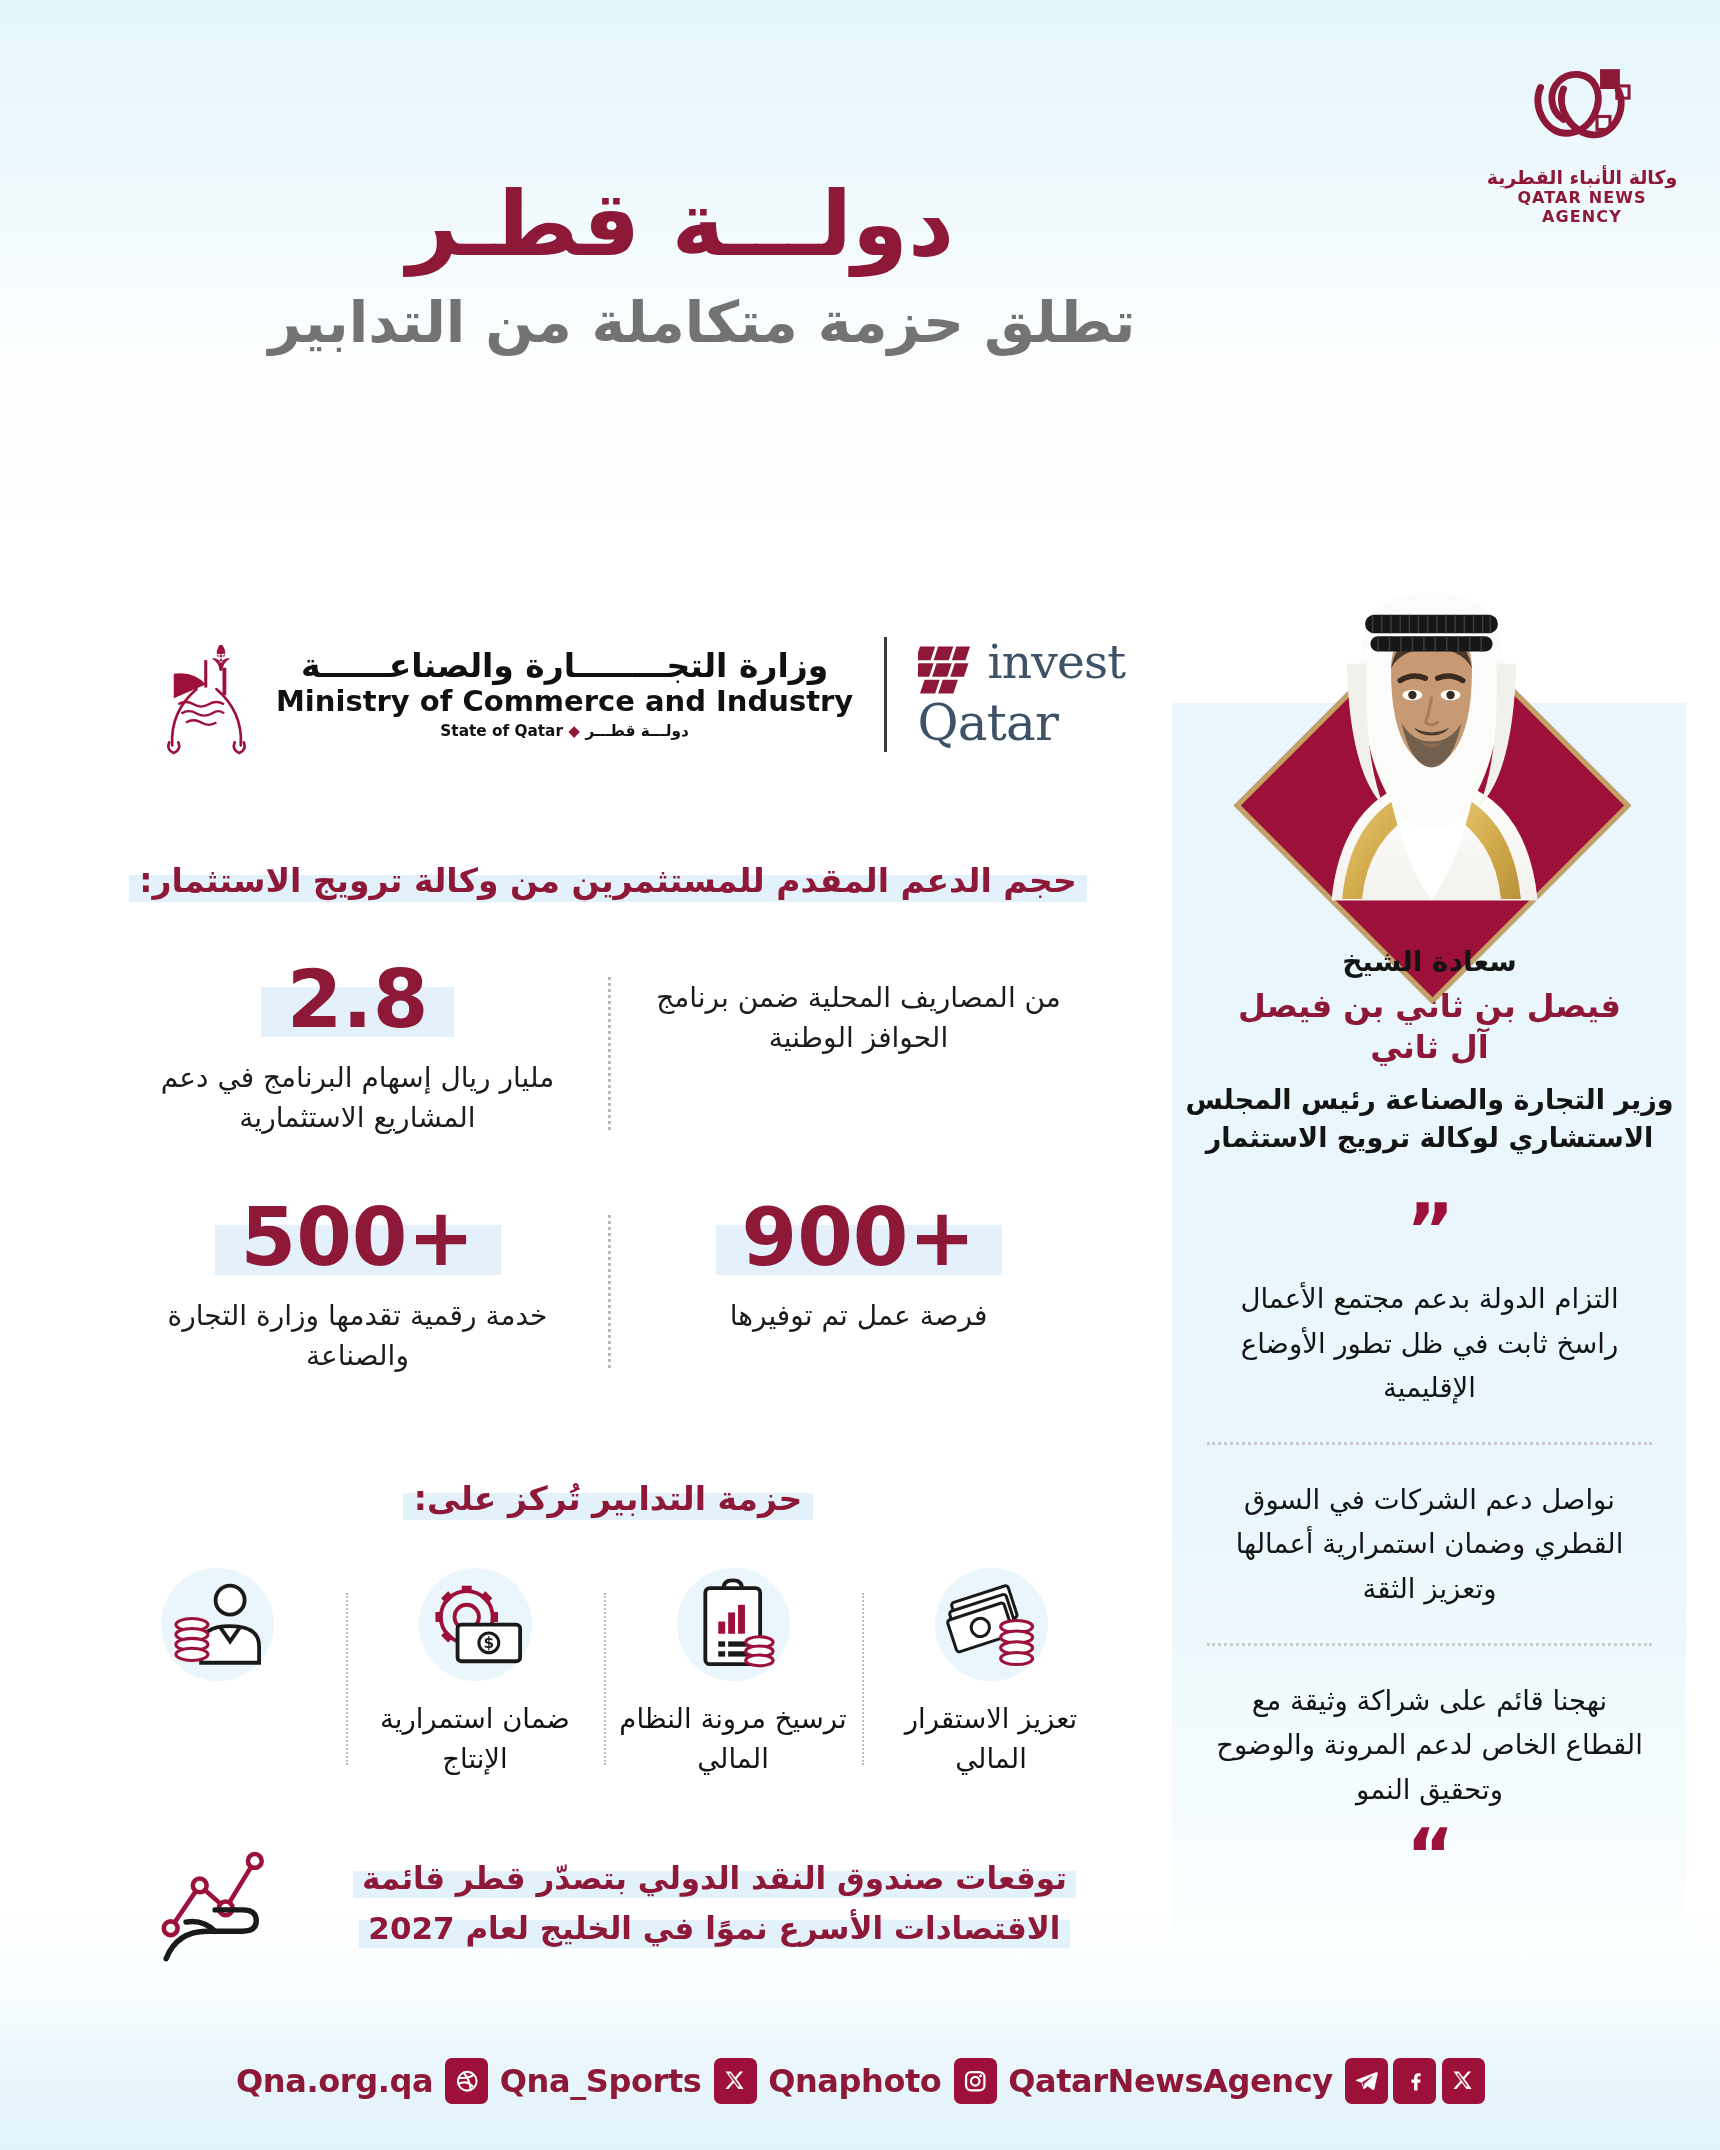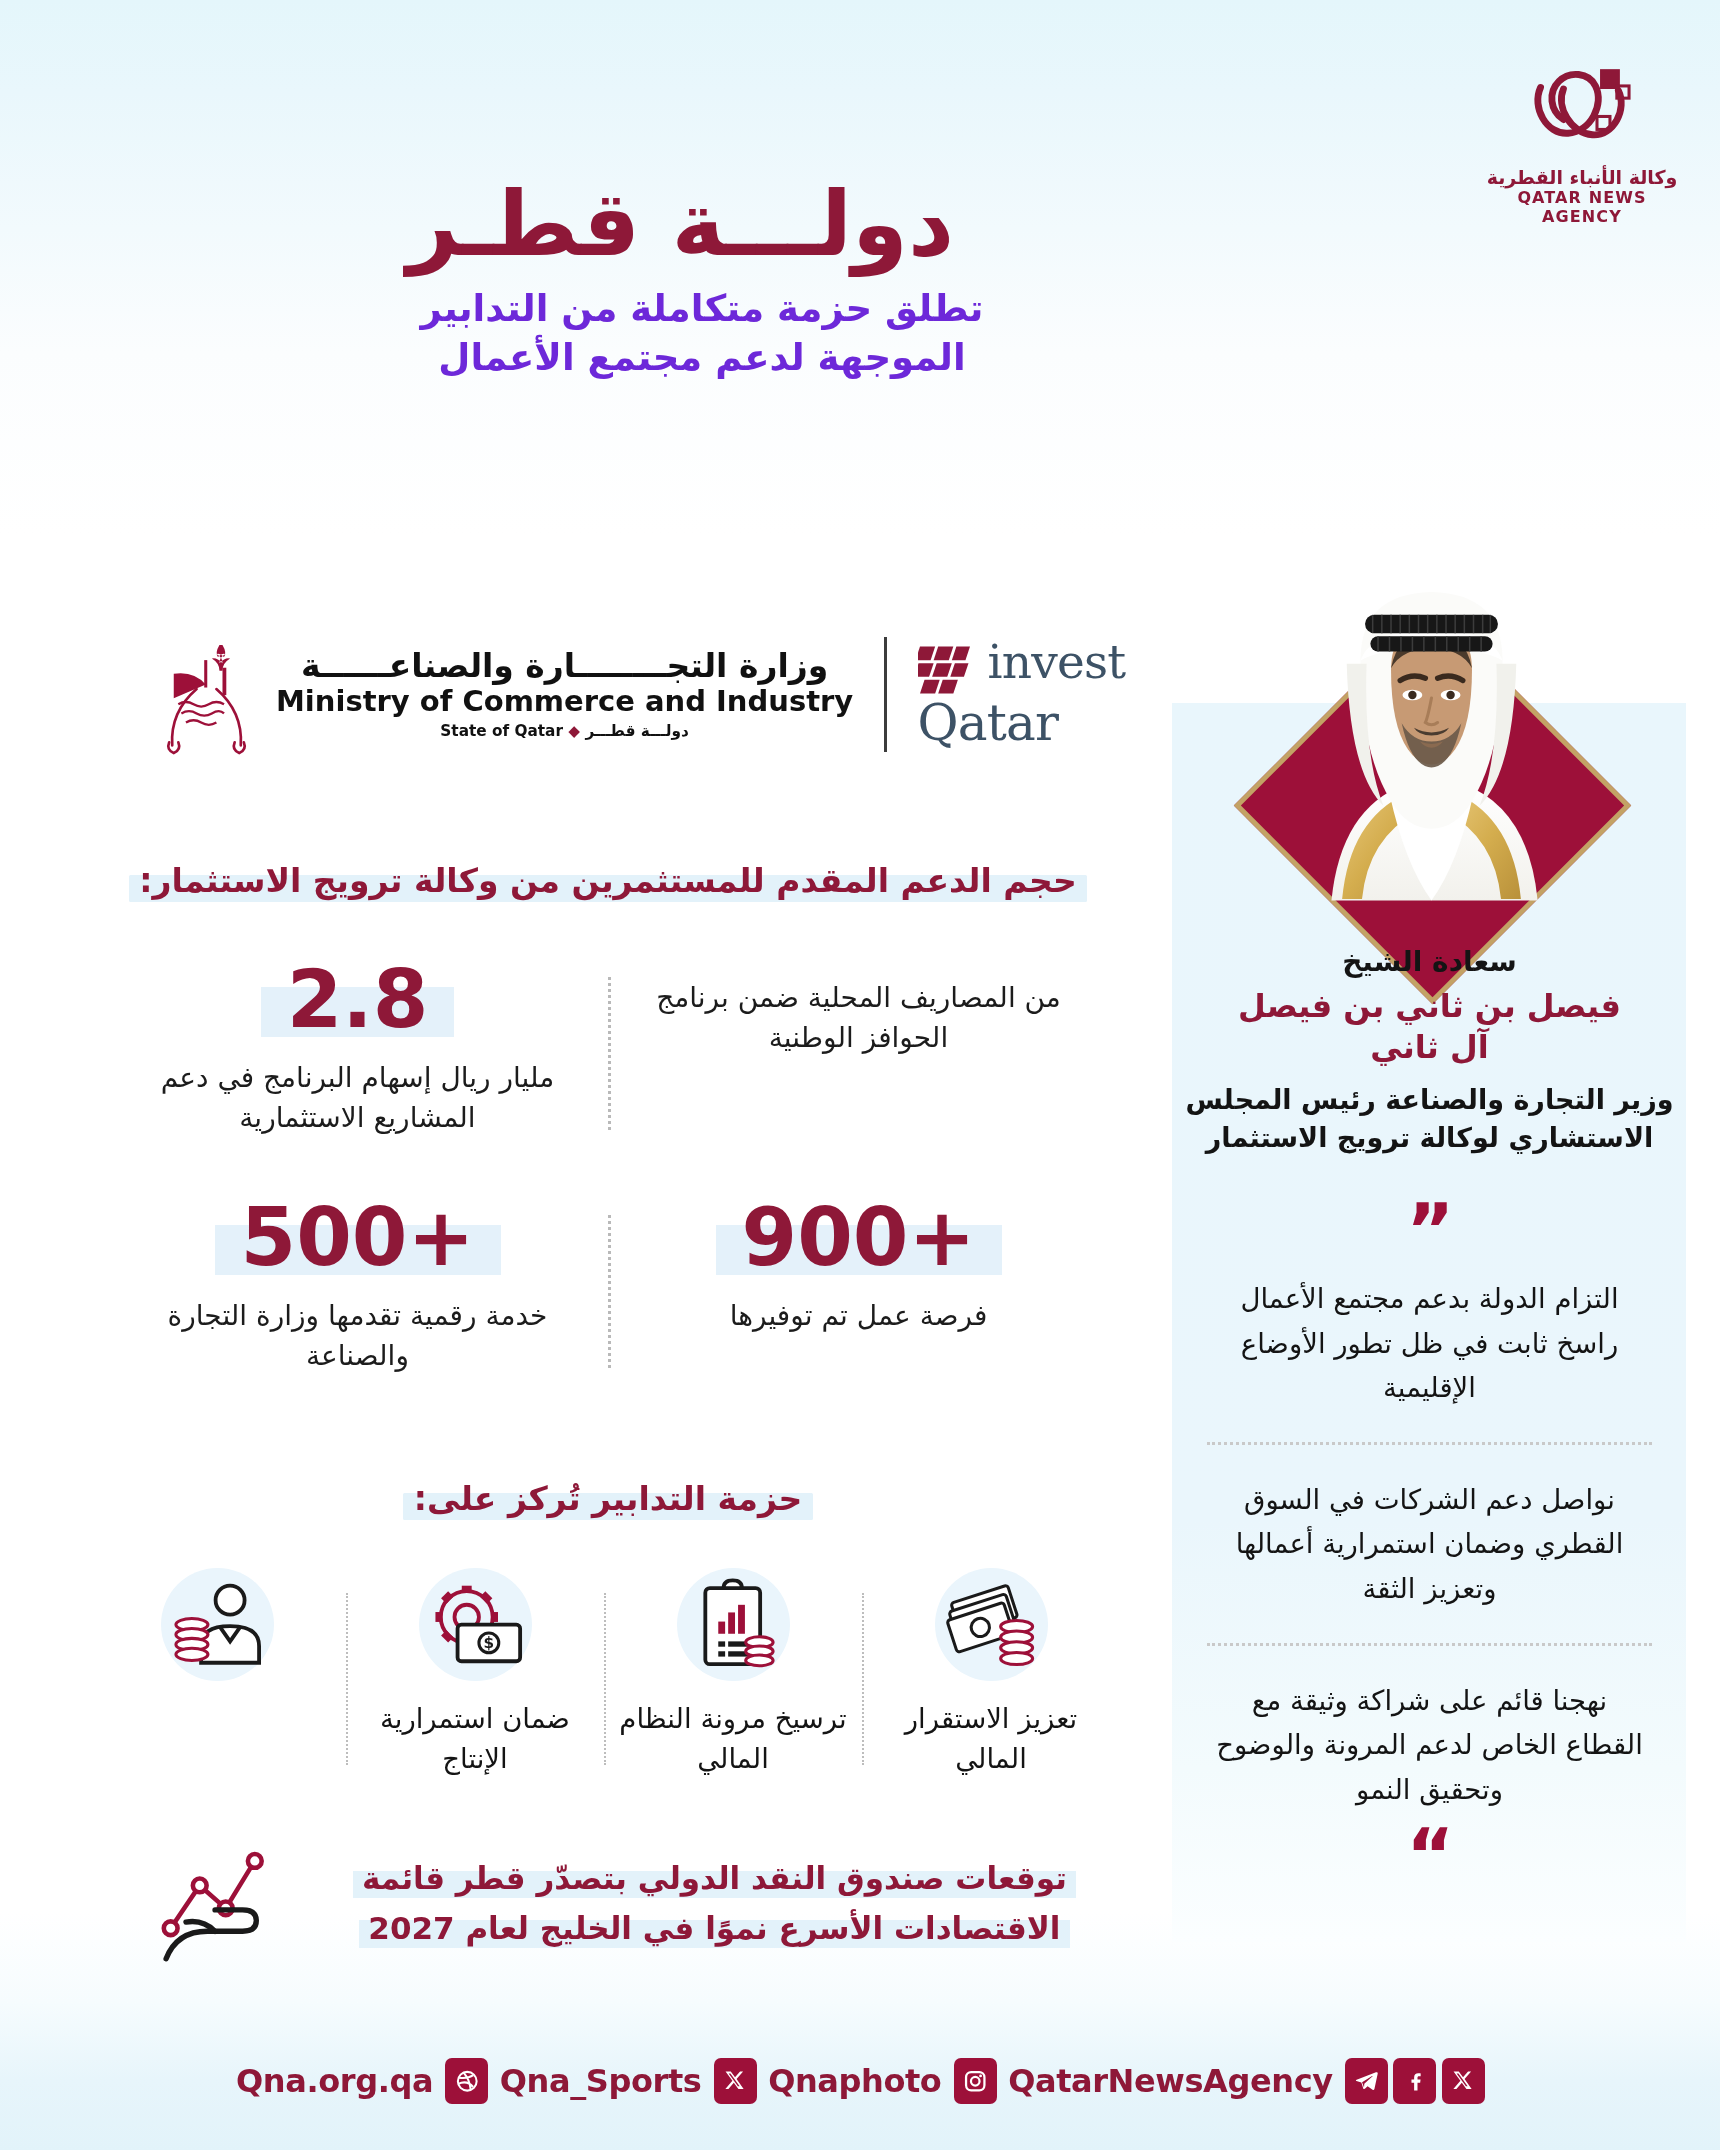--- a/index.html
+++ b/index.html
@@ -29,21 +29,21 @@
   .qna-ar{ font-size:19px; font-weight:bold; color:#8e1838; letter-spacing:0.8px; margin-top:3.1px; }
   .qna-en{ font-size:16px; font-weight:bold; color:#8e1838; letter-spacing:1.1px; }
 
   
   .headline{ position:absolute; left:0; top:177px; width:1361px; text-align:center; }
   .h-main{
     font-size:90px; font-weight:bold; color:#8e1838; line-height:1.05;
     letter-spacing:1.5px;
   }
   .h-sub{
-    font-size:37px; font-weight:bold; color:#6d28d9; line-height:1.32;
+    font-size:57px; font-weight:bold; color:#737373; line-height:1.32;
     margin-top:13.8px; padding:0 92px;margin-left:43px;
   }
 
   
   .partners{ position:absolute; left:157px; top:631px; display:flex; align-items:center; gap:31px; }
   .iq{ text-align:left; }
   .iq-row{ display:flex; align-items:flex-start; gap:16px; }
   .iq-invest{ font-family:"DejaVu Serif","Liberation Serif",serif; font-size:47px; color:#3d5266; line-height:0.95; letter-spacing:-0.8px; }
   .iq-qatar{ font-family:"DejaVu Serif","Liberation Serif",serif; font-size:50px; color:#3d5266; line-height:1.0; letter-spacing:-0.8px; margin-top:3.1px; }
   .iq-grid{ margin-top:4.6px; }
@@ -171,21 +171,20 @@
       <rect x="120" y="34" width="16" height="16" fill="none" stroke="#8e1838" stroke-width="4"></rect>
       <rect x="94" y="74" width="17" height="17" fill="none" stroke="#8e1838" stroke-width="4"></rect>
     </svg>
     <div class="qna-ar">وكالة الأنباء القطرية</div>
     <div class="qna-en">QATAR NEWS AGENCY</div>
   </div>
 
   <div class="headline">
     <div class="h-main">دولـــة قطـر</div>
     <div class="h-sub">تطلق حزمة متكاملة من التدابير</div>
-    <div class="h-sub" style="margin-top:0">الموجهة لدعم مجتمع الأعمال</div>
   </div>
 
   <div class="partners">
     <div class="iq">
       <div class="iq-row">
         <div class="iq-invest">invest</div>
         <svg class="iq-grid" width="54" height="50" viewBox="0 0 70 66">
           <g fill="#8e1838">
             <path d="M2 2 h20 l-6 18 h-20 z"></path>
               <path d="M26 2 h20 l-6 18 h-20 z"></path>

